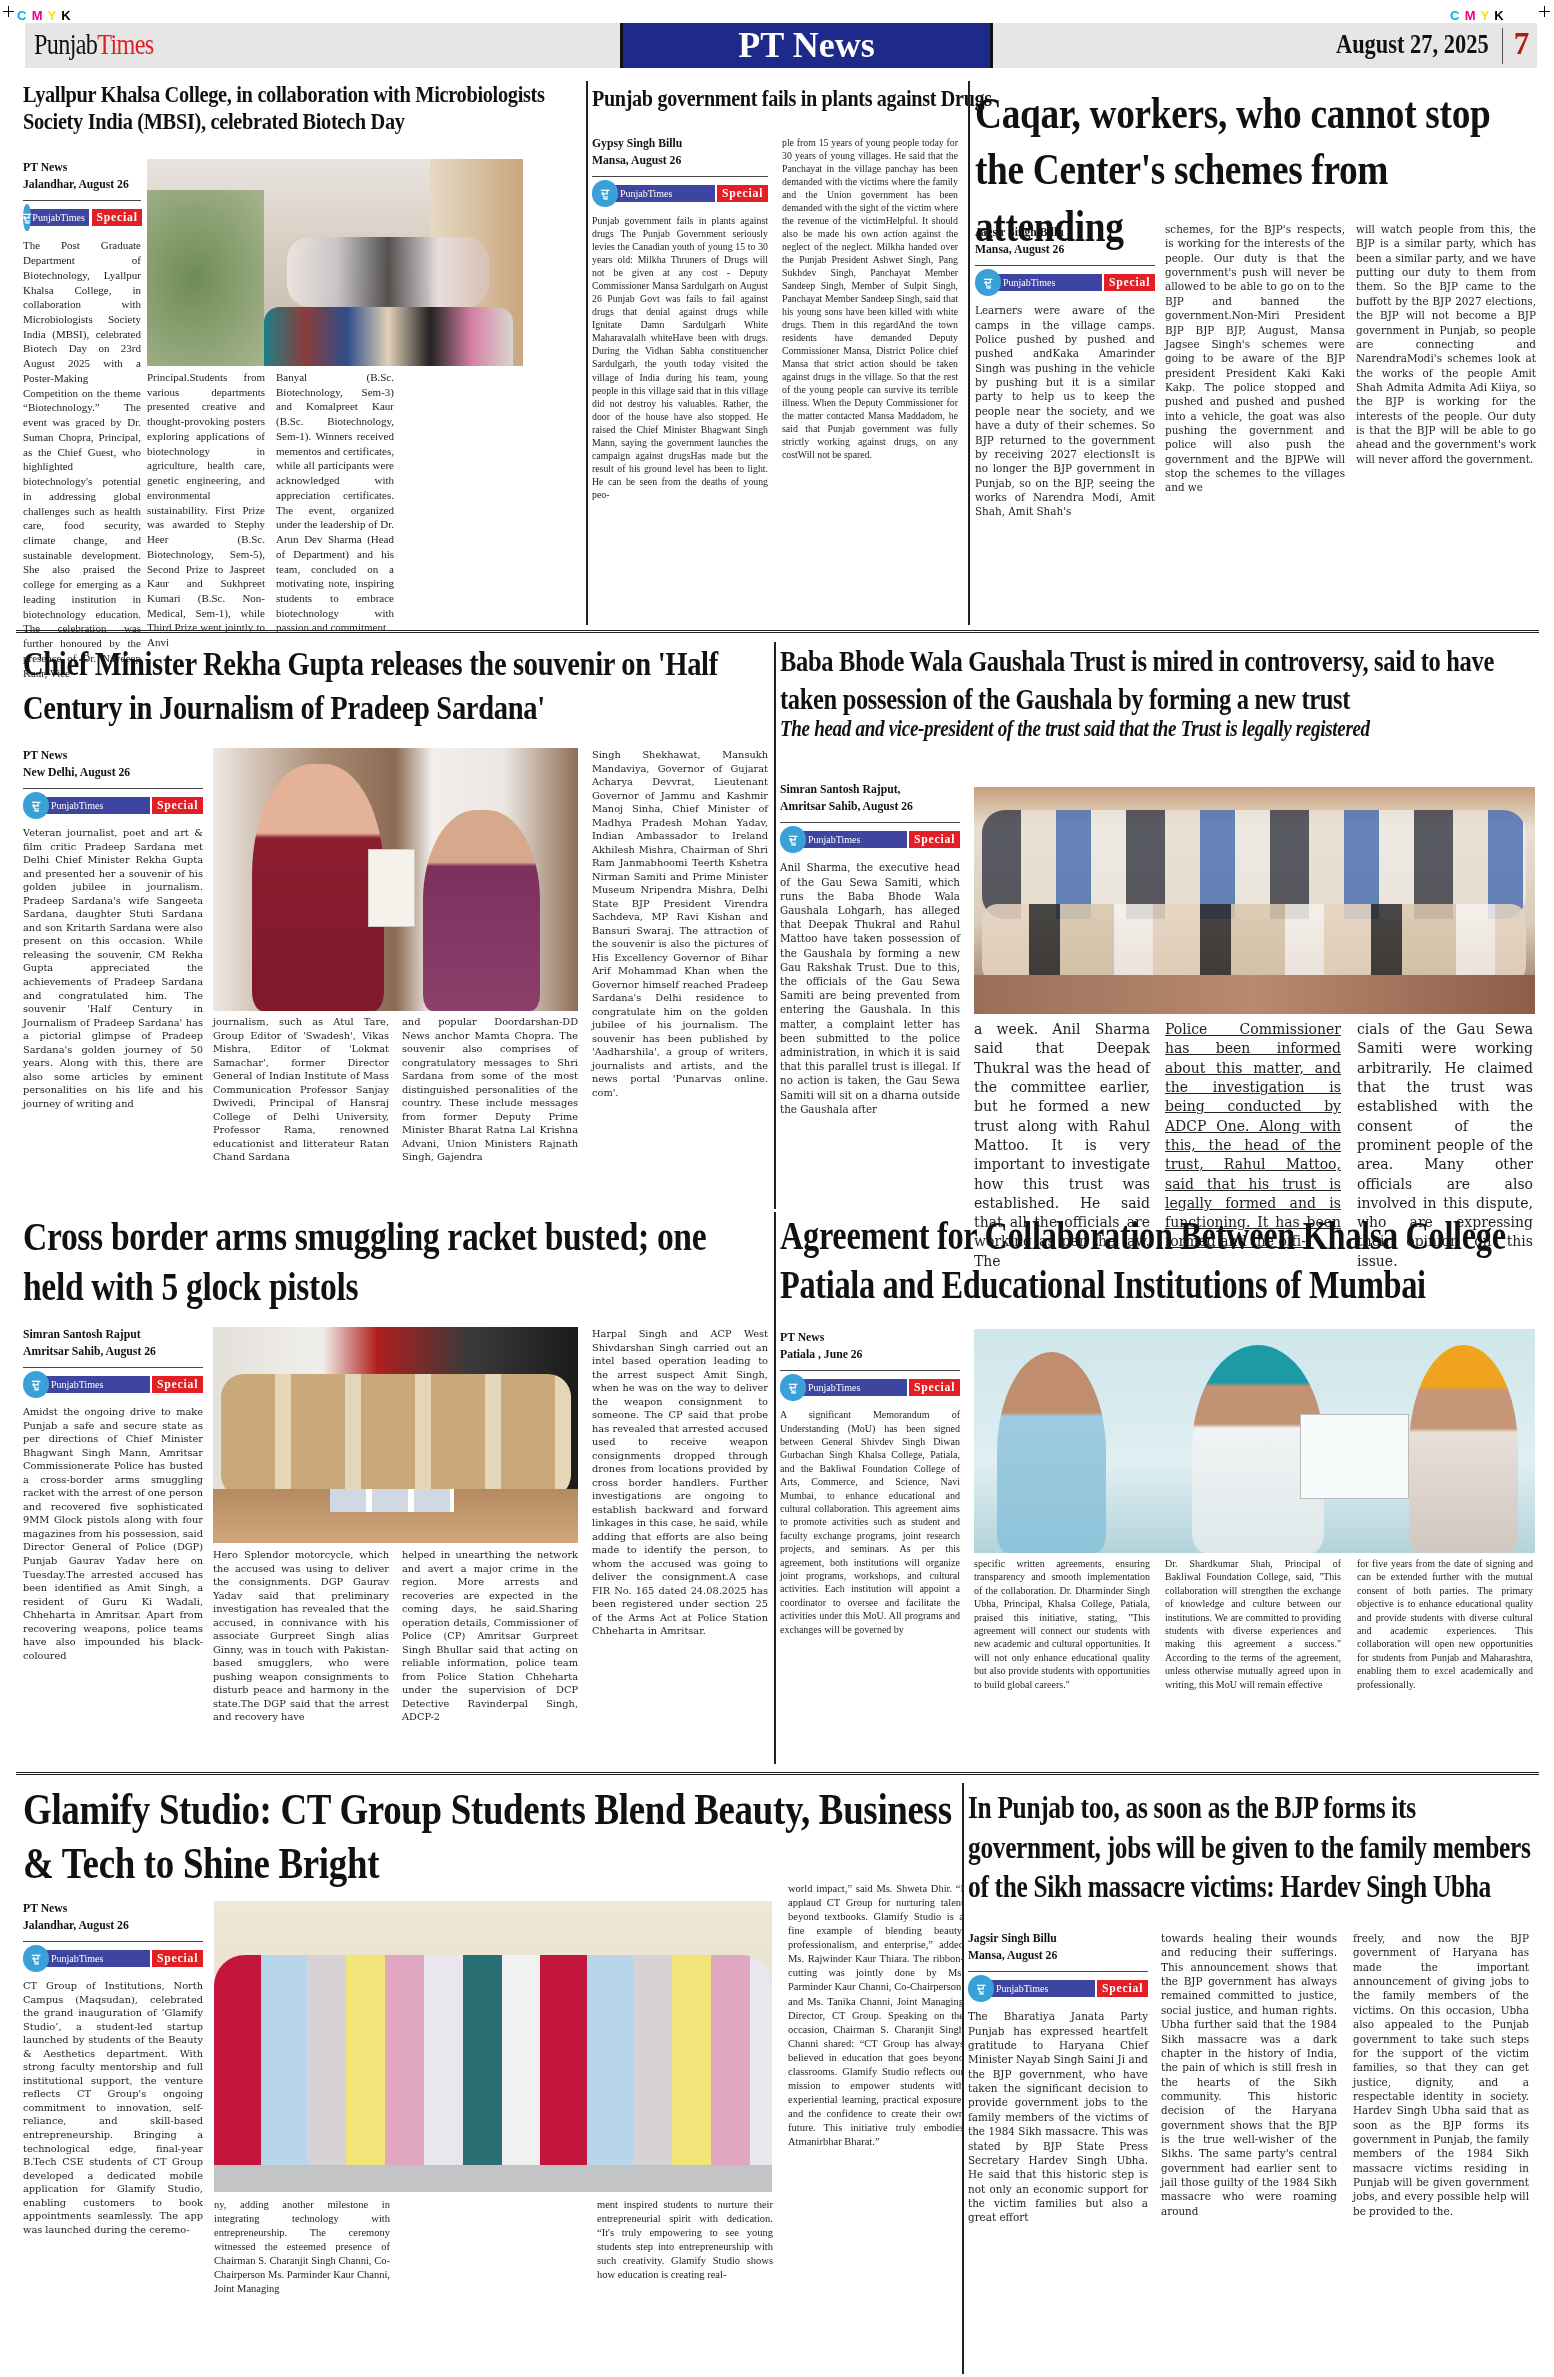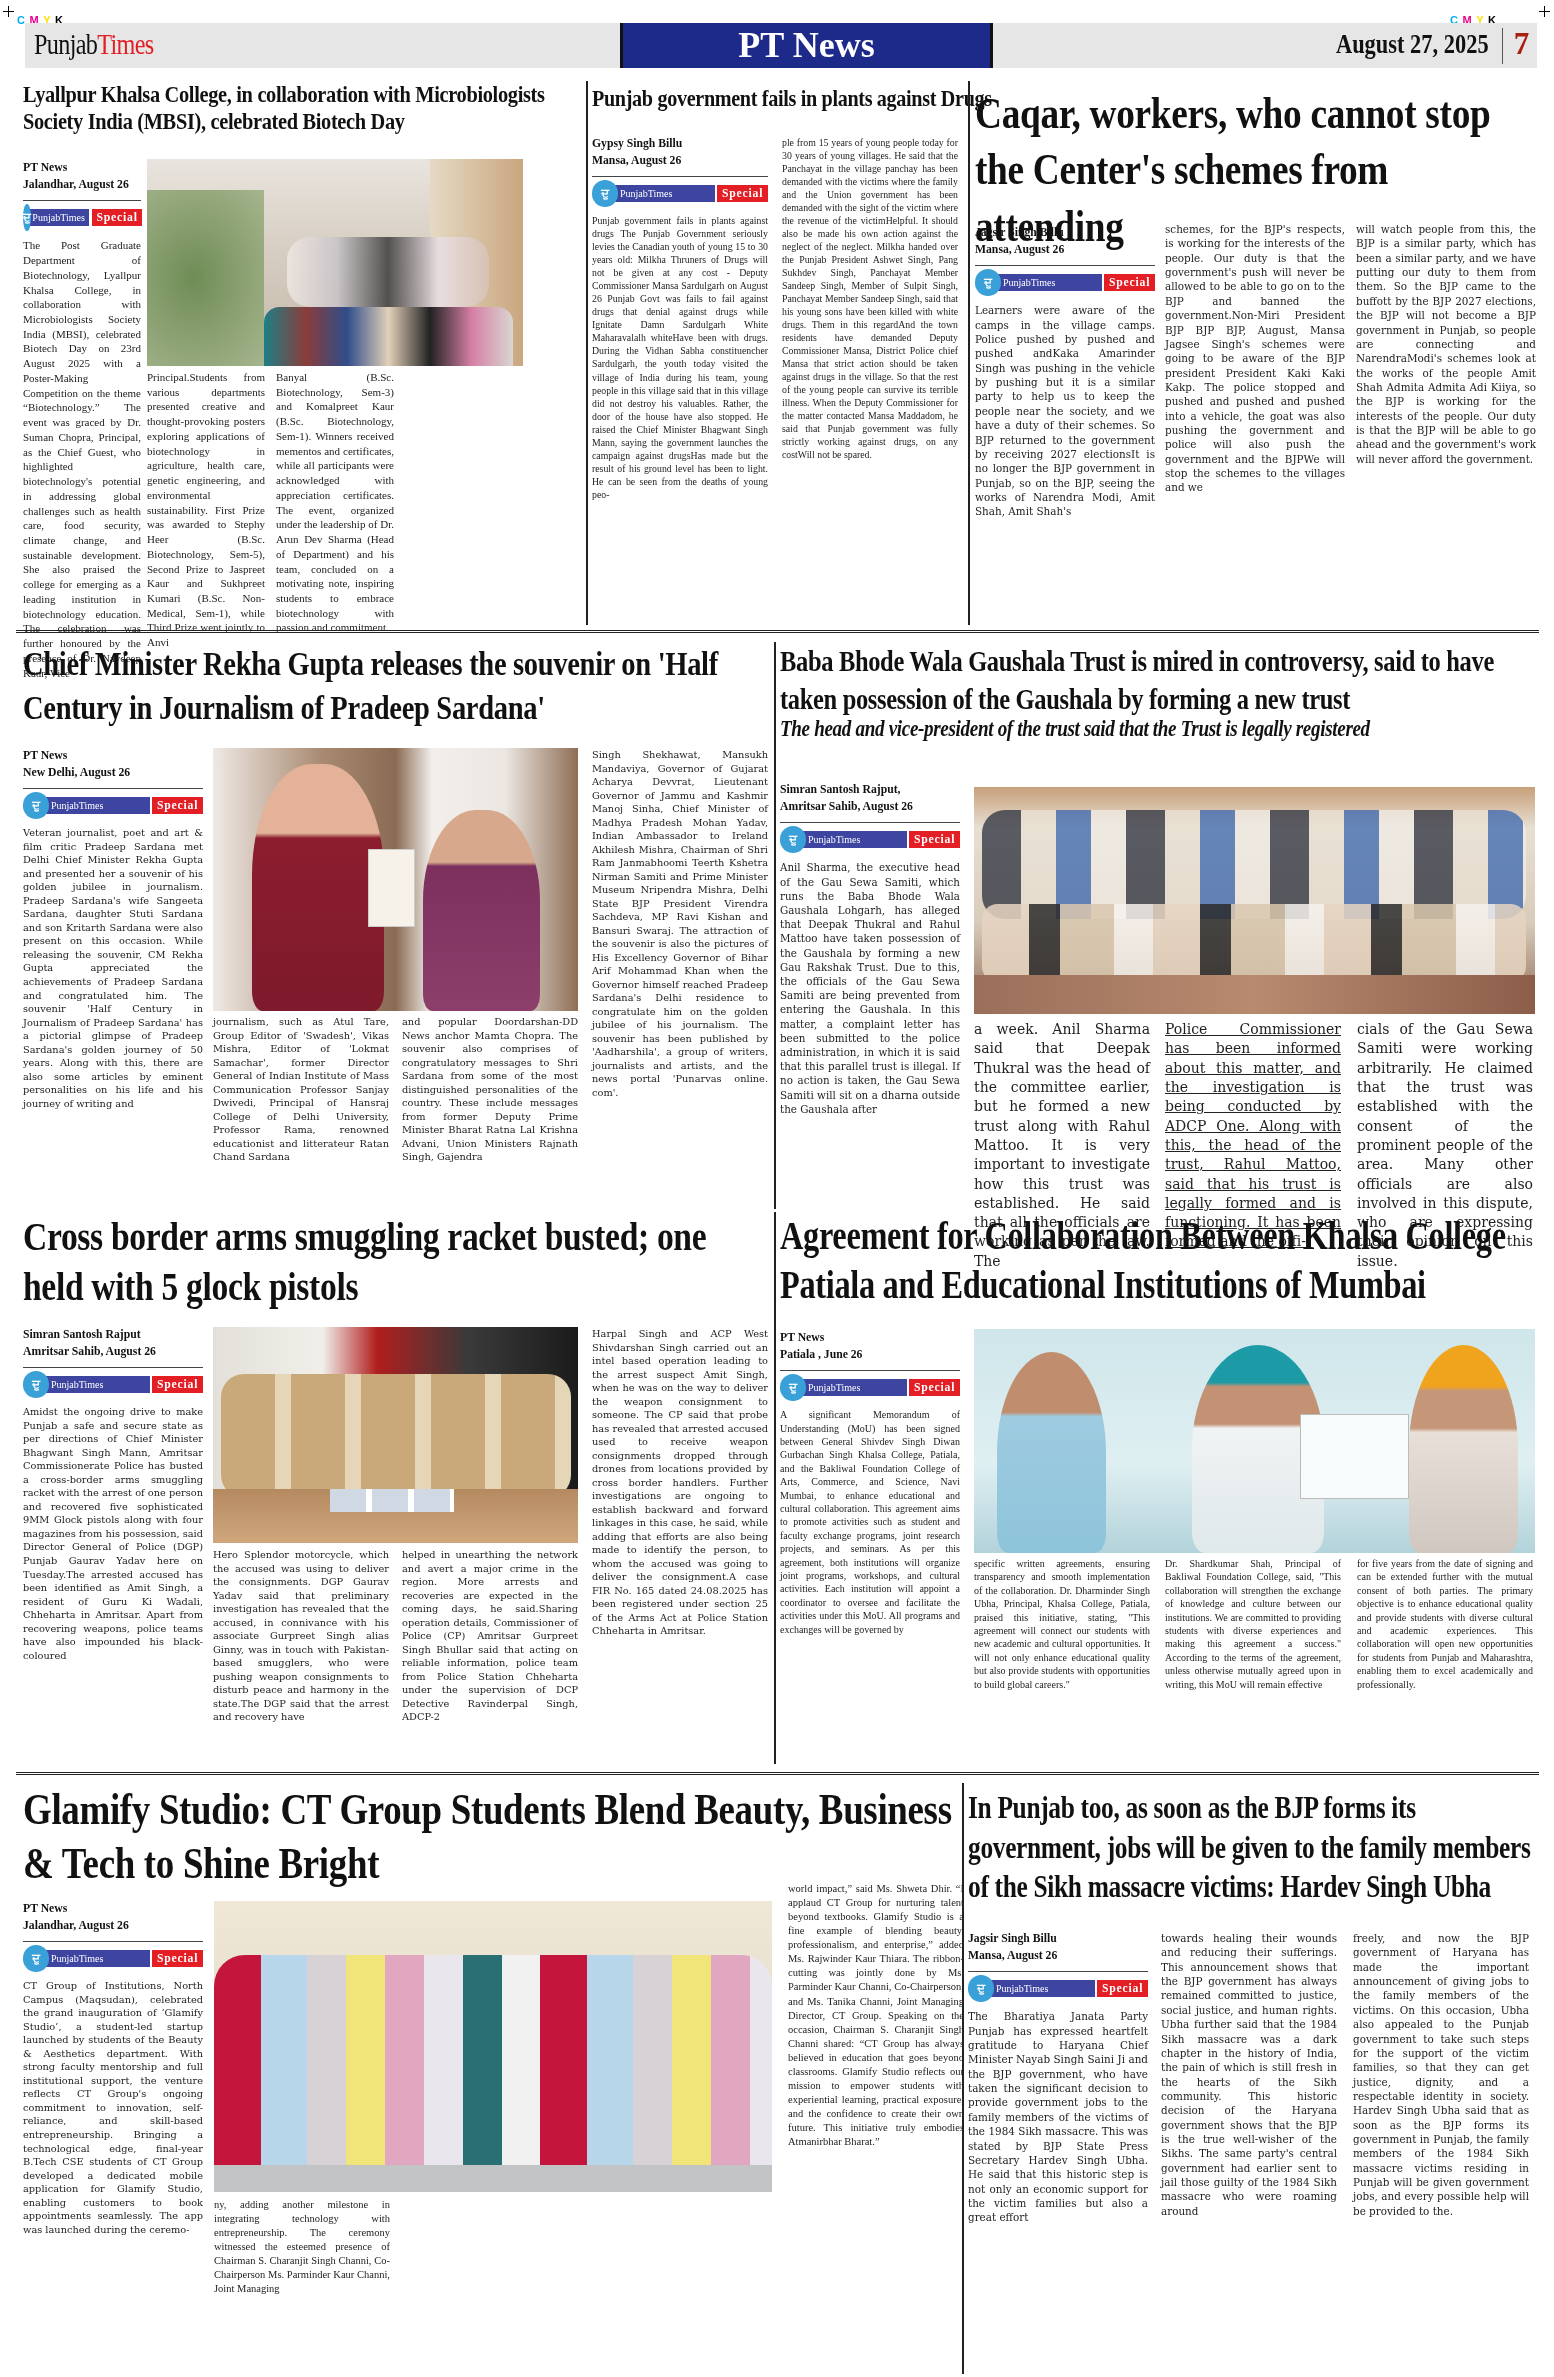--- a/index.html
+++ b/index.html
@@ -1,20 +1,20 @@
 <!DOCTYPE html>
 <html style="font-size:12.4px"><head>
 <meta charset="utf-8">
 <style>
   * { box-sizing: border-box; margin: 0; padding: 0; }
   html, body { width: 1554px; background: #fff; }
   body { font-family: "DejaVu Serif", serif; color: #111; position: relative; height: 2377px; overflow: hidden; }
 
   
-  .cmyk { position: absolute; top: 14px; font-family: "Liberation Sans", sans-serif; font-size: 11px; font-weight: bold; letter-spacing: 0.8px; }
+  .cmyk { position: absolute; top: 8px; font-family: "Liberation Sans", sans-serif; font-size: 13px; font-weight: bold; letter-spacing: 0.8px; }
   .cmyk .c { color: #00aeef; } .cmyk .m { color: #ec008c; } .cmyk .y { color: #ffe000; } .cmyk .k { color: #000; }
   .crosshair { position: absolute; width: 11px; height: 11px; }
   .crosshair:before { content: ""; position: absolute; left: 0; top: 4.7px; width: 11px; height: 1.6px; background: #000; }
   .crosshair:after { content: ""; position: absolute; left: 4.7px; top: 0; width: 1.6px; height: 11px; background: #000; }
 
   
   .masthead { position: absolute; left: 25px; top: 23px; width: 1512px; height: 45px; background: #e6e6e6; }
   .brand { position: absolute; left: 9.3px; top: 4.7px; font-family: "Liberation Serif", serif; font-size: 29.5px; transform: scaleX(0.82); transform-origin: left; letter-spacing: -0.8px; }
   .brand .b1 { color: #111; } .brand .b2 { color: #e31e24; }
   .section-box { position: absolute; left: 595px; top: 0; width: 373px; height: 45px; background: #1e2a8a; border-left: 3.9px solid #111; border-right: 3.9px solid #111; text-align: center; color: #fff; font-family: "Liberation Serif", serif; font-size: 36px; font-weight: bold; line-height: 45px; }
@@ -230,20 +230,21 @@
       <span class="name">PunjabTimes</span>
       <span class="special">Special</span>
     </div>
     <p class="body-text wide" style="font-size:9.8px;">CT Group of Institutions, North Campus (Maqsudan), celebrated the grand inauguration of ‘Glamify Studio’, a student-led startup launched by students of the Beauty &amp; Aesthetics department. With strong faculty mentorship and full institutional support, the venture reflects CT Group's ongoing commitment to innovation, self-reliance, and skill-based entrepreneurship. Bringing a technological edge, final-year B.Tech CSE students of CT Group developed a dedicated mobile application for Glamify Studio, enabling customers to book appointments seamlessly. The app was launched during the ceremo-</p>
   </div>
   <div class="photo" style="left:191px;top:118px;width:558px;height:291px;background:linear-gradient(180deg,#efe8d6 0%,#e3dcca 55%,#c9c9c9 80%,#bdbdbd 100%);">
     <div class="ph" style="left:0;top:54px;width:558px;height:210px;background:repeating-linear-gradient(90deg,#c4163c 0 47px,#b8d6ea 47px 93px,#d7d2d6 93px 132px,#f1e57a 132px 171px,#e1a6c0 171px 210px,#e9e6ee 210px 249px,#2a6f73 249px 288px,#f1f1f1 288px 326px);border-radius:31px 31px 0 0;"></div>
     <div style="position:absolute;left:0;bottom:0;width:558px;height:26.4px;background:#c2c4c6;"></div>
   </div>
   <p class="body-text col" style="left:191px;top:415px;width:176px;font-size:10.5px;">ny, adding another milestone in integrating technology with entrepreneurship. The ceremony witnessed the esteemed presence of Chairman S. Charanjit Singh Channi, Co-Chairperson Ms. Parminder Kaur Channi, Joint Managing</p>
+  <p class="body-text col" style="left:574px;top:415px;width:176px;font-size:10.5px;">ment inspired students to nurture their entrepreneurial spirit with dedication. “It's truly empowering to see young students step into entrepreneurship with such creativity. Glamify Studio shows how education is creating real-</p>
   <p class="body-text col" style="left:765px;top:99px;width:176px;font-size:10.5px;">world impact,” said Ms. Shweta Dhir. “I applaud CT Group for nurturing talent beyond textbooks. Glamify Studio is a fine example of blending beauty, professionalism, and enterprise,” added Ms. Rajwinder Kaur Thiara. The ribbon-cutting was jointly done by Ms. Parminder Kaur Channi, Co-Chairperson, and Ms. Tanika Channi, Joint Managing Director, CT Group. Speaking on the occasion, Chairman S. Charanjit Singh Channi shared: “CT Group has always believed in education that goes beyond classrooms. Glamify Studio reflects our mission to empower students with experiential learning, practical exposure, and the confidence to create their own future. This initiative truly embodies Atmanirbhar Bharat.”</p>
 </article>
 
 <div class="vrule" style="left:962px;top:1783px;height:591px;"></div>
 
 <article class="article" style="left:968px;top:1788px;width:575px;height:587px;">
   <h2 class="headline" style="font-size:31px;width:692px;line-height:1.28;transform:scaleX(0.82);">In Punjab too, as soon as the BJP forms its government, jobs will be given to the family members of the Sikh massacre victims: Hardev Singh Ubha</h2>
   <div class="col" style="left:0;top:143px;width:180px;">
     <div class="byline">Jagsir Singh Billu</div>
     <div class="byline">Mansa, August 26</div>

